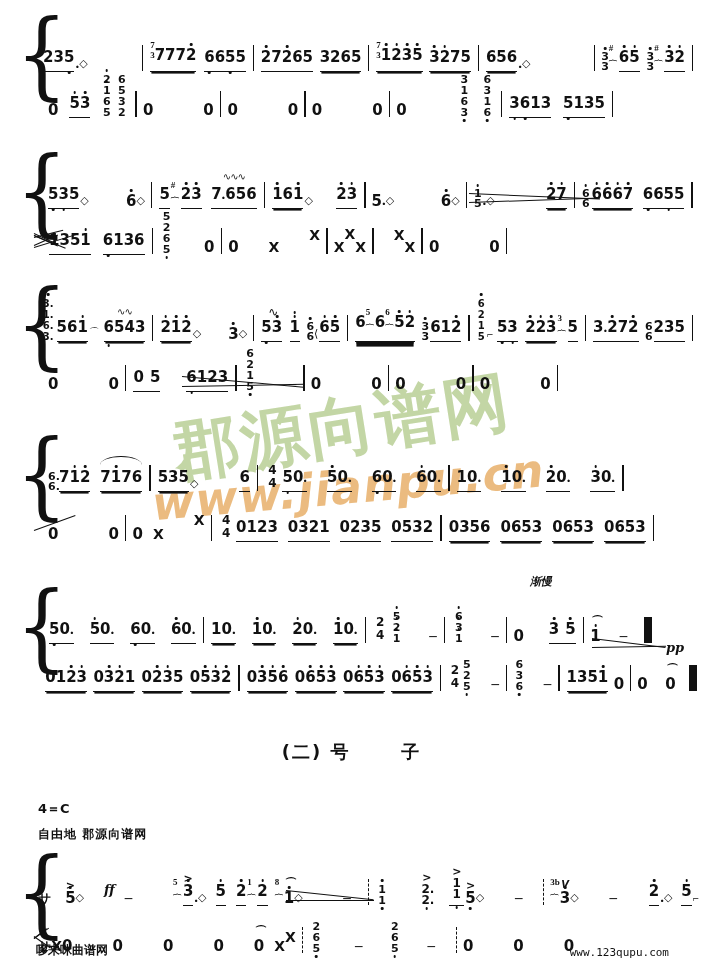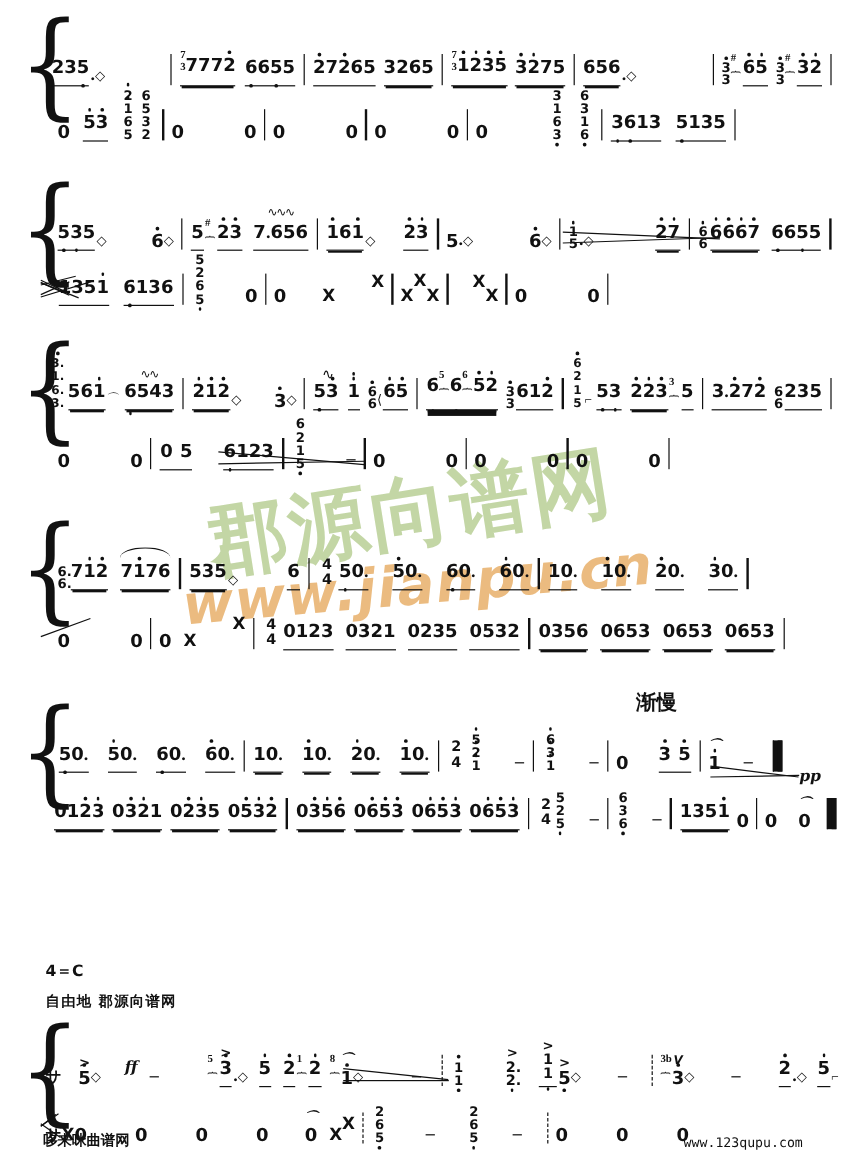--- a/index.html
+++ b/index.html
@@ -110,22 +110,22 @@
     transform-origin:left center;}
 
   
   .hair{position:absolute;height:10px;}
   .hair i{position:absolute;left:0;height:0;border-top:1.2px solid #111;
      transform-origin:left center;}
 
   
   .dyn{position:absolute;font-style:italic;font-weight:bold;font-size:13px;
      font-family:"DejaVu Serif",serif;}
-  .cnmark{position:absolute;font-size:17px;font-weight:bold;
-     font-family:"DejaVu Sans","Liberation Sans",sans-serif;}
+  .cnmark{position:absolute;font-size:11px;font-weight:bold;
+     font-family:"DejaVu Sans","Liberation Sans",sans-serif;font-style:italic;}
 
   
   .title{position:absolute;left:0;right:0;text-align:center;font-size:18px;
      font-weight:bold;letter-spacing:2px;
      font-family:"DejaVu Sans","Liberation Sans",sans-serif;}
   .title .gap{display:inline-block;width:34px;}
   .key{position:absolute;font-size:13px;font-weight:bold;
      font-family:"DejaVu Sans","Liberation Sans",sans-serif;}
   .tempo{position:absolute;font-size:12px;font-weight:bold;letter-spacing:1px;
      font-family:"DejaVu Sans","Liberation Sans",sans-serif;}
@@ -655,20 +655,26 @@
         <span class="bar"></span>
         <span class="n">0</span>
         <span class="sp s24"></span>
         <span class="n">0<i class="ferm">⌒</i></span>
         <span class="sp s10"></span>
         <span class="bar end"></span>
       </div>
     </div>
   </div>
 
+  <div class="title" style="top:740px;">
+    <span>(二)</span>
+    <span>号</span>
+    <span class="gap"></span>
+    <span>子</span>
+  </div>
   <div class="key" style="left:38px;top:800px;">4＝C</div>
   <div class="tempo" style="left:38px;top:826px;">自由地  郡源向谱网</div>
 
   <div class="system" style="top:846px;height:110px;">
     <div class="brace" style="top:-2px;"></div>
 
     <div class="voice" style="top:14px;">
       <div class="cells">
         <span class="sp s4"></span>
         <span class="n" style="font-size:13px;">サ</span>

